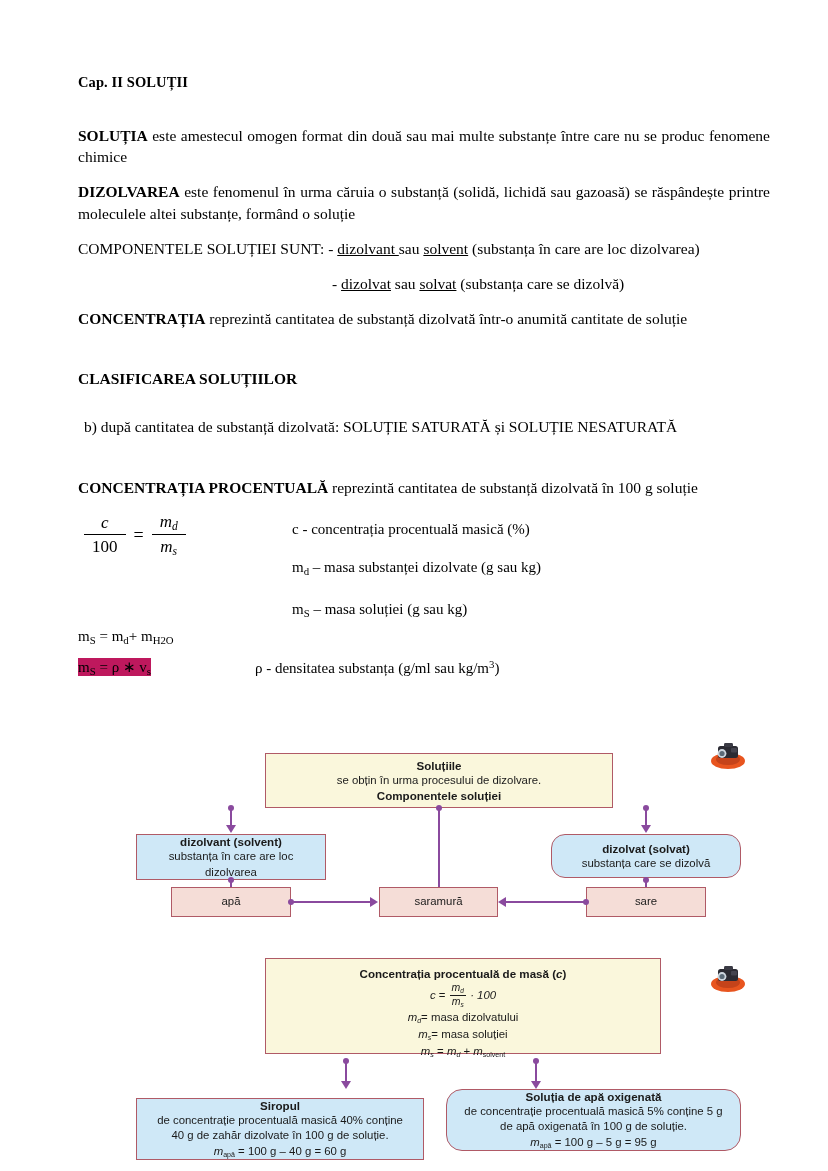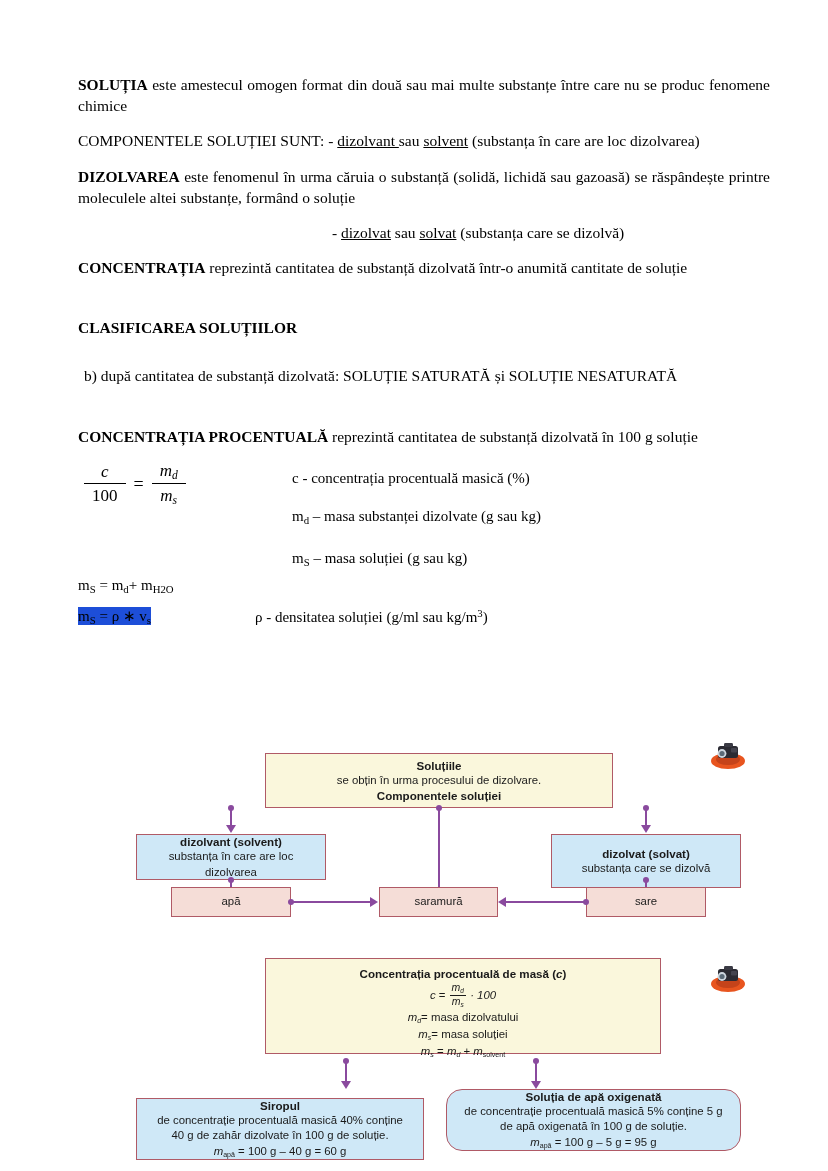--- a/index.html
+++ b/index.html
@@ -123,21 +123,21 @@
   sup.n { font-size: 0.72em; vertical-align: 0.42em; }
 
   .massline {
     font-size: 15px;
     margin: 0 0 12px 0;
   }
   .massline.hl {
     position: relative;
   }
   .massline .hlbg {
-    background: #1d4ed8;
+    background: #be185d;
     padding: 1px 0;
   }
   .rho-desc {
     display: inline-block;
     margin-left: 104px;
   }
 
   
   .diagram {
     position: absolute;
@@ -243,26 +243,27 @@
   sub.tiny { font-size: 0.62em; vertical-align: -0.25em; font-style: italic; }
   sub.tinyn { font-size: 0.62em; vertical-align: -0.25em; font-style: normal; }
 </style>
 </head>
 <body>
 
 <div class="page">
 
   <div class="doc">
 
+    <div class="chapter-title">Cap. II SOLUȚII</div>
 
     <p class="para"><span class="b">SOLUȚIA</span><span> este amestecul omogen format din două sau mai multe substanțe între care nu se produc fenomene chimice</span></p>
 
+    <p class="para"><span class="b">DIZOLVAREA</span><span>  este fenomenul în urma căruia o substanță (solidă, lichidă sau gazoasă) se răspândește printre moleculele altei substanțe, formând o soluție</span></p>
+
     <p class="para nojust"><span>COMPONENTELE SOLUȚIEI SUNT: -  </span><span class="u">dizolvant </span><span>sau </span><span class="u">solvent</span><span> (substanța în care are loc dizolvarea)</span></p>
-
-    <p class="para"><span class="b">DIZOLVAREA</span><span>  este fenomenul în urma căruia o substanță (solidă, lichidă sau gazoasă) se răspândește printre moleculele altei substanțe, formând o soluție</span></p>
 
     <p class="indent-dash"><span>-  </span><span class="u">dizolvat</span><span> sau </span><span class="u">solvat</span><span> (substanța care se dizolvă)</span></p>
 
     <p class="para nojust"><span class="b">CONCENTRAȚIA</span><span>  reprezintă cantitatea de substanță dizolvată într-o anumită cantitate de soluție</span></p>
 
     <div class="gap-lg"></div>
 
     <div class="section-head">CLASIFICAREA SOLUȚIILOR</div>
 
     <p class="list">b) după cantitatea de substanță dizolvată: SOLUȚIE SATURATĂ și SOLUȚIE NESATURATĂ</p>
@@ -286,21 +287,21 @@
 
       <div class="fdesc d1"><span>c</span><span> - concentrația procentuală masică (%)</span></div>
 
       <div class="fdesc d2"><span>m</span><sub class="n">d</sub><span> – masa substanței dizolvate (g sau kg)</span></div>
 
       <div class="fdesc d3"><span>m</span><sub class="n">S</sub><span> – masa soluției (g sau kg)</span></div>
     </div>
 
     <p class="massline"><span>m</span><sub class="n">S</sub><span> = </span><span>m</span><sub class="n">d</sub><span>+ </span><span>m</span><sub class="n">H2O</sub></p>
 
-    <p class="massline hl"><span class="hlbg"><span>m</span><sub class="n">S</sub><span> = ρ ∗ v</span><sub class="n">s</sub></span><span class="rho-desc"><span>ρ  - densitatea soluției (g/ml sau kg/m</span><sup class="n">3</sup><span>)</span></span></p>
+    <p class="massline hl"><span class="hlbg"><span>m</span><sub class="n">S</sub><span> = ρ ∗ v</span><sub class="n">s</sub></span><span class="rho-desc"><span>ρ  - densitatea substanța (g/ml sau kg/m</span><sup class="n">3</sup><span>)</span></span></p>
 
   </div>
 
   <div class="diagram" id="diagram-1">
 
     <div class="cam-icon" style="left:706px; top:3px;">
       <svg width="44" height="34" viewBox="0 0 44 34">
         <ellipse cx="22" cy="23" rx="17" ry="8" fill="#e8551f"></ellipse>
         <ellipse cx="22" cy="21.5" rx="12" ry="5.5" fill="#c5431a"></ellipse>
         <rect x="12" y="8" width="20" height="12" rx="2.5" fill="#2b2b33"></rect>
@@ -328,21 +329,21 @@
     <div class="dot" style="left:643px; top:70px;"></div>
     <div class="conn v" style="left:645px; top:73px; height:19px;"></div>
     <div class="arrowhead down" style="left:641px; top:90px;"></div>
 
     <div class="dbox blue" style="left:136px; top:99px; width:190px; height:46px;">
       <div class="ttl">dizolvant (solvent)</div>
       <div class="sub">substanța în care are loc</div>
       <div class="sub">dizolvarea</div>
     </div>
 
-    <div class="dbox blue" style="left:551px; top:99px; width:190px; height:54px;">
+    <div class="dbox blue" style="left:551px; top:99px; width:190px; height:44px;border-radius:14px;">
       <div class="ttl">dizolvat (solvat)</div>
       <div class="sub">substanța care se dizolvă</div>
     </div>
 
     <div class="dot" style="left:228px; top:142px;"></div>
     <div class="conn v" style="left:230px; top:145px; height:13px;"></div>
     <div class="arrowhead down" style="left:226px; top:156px;"></div>
 
     <div class="dot" style="left:643px; top:142px;"></div>
     <div class="conn v" style="left:645px; top:145px; height:13px;"></div>

